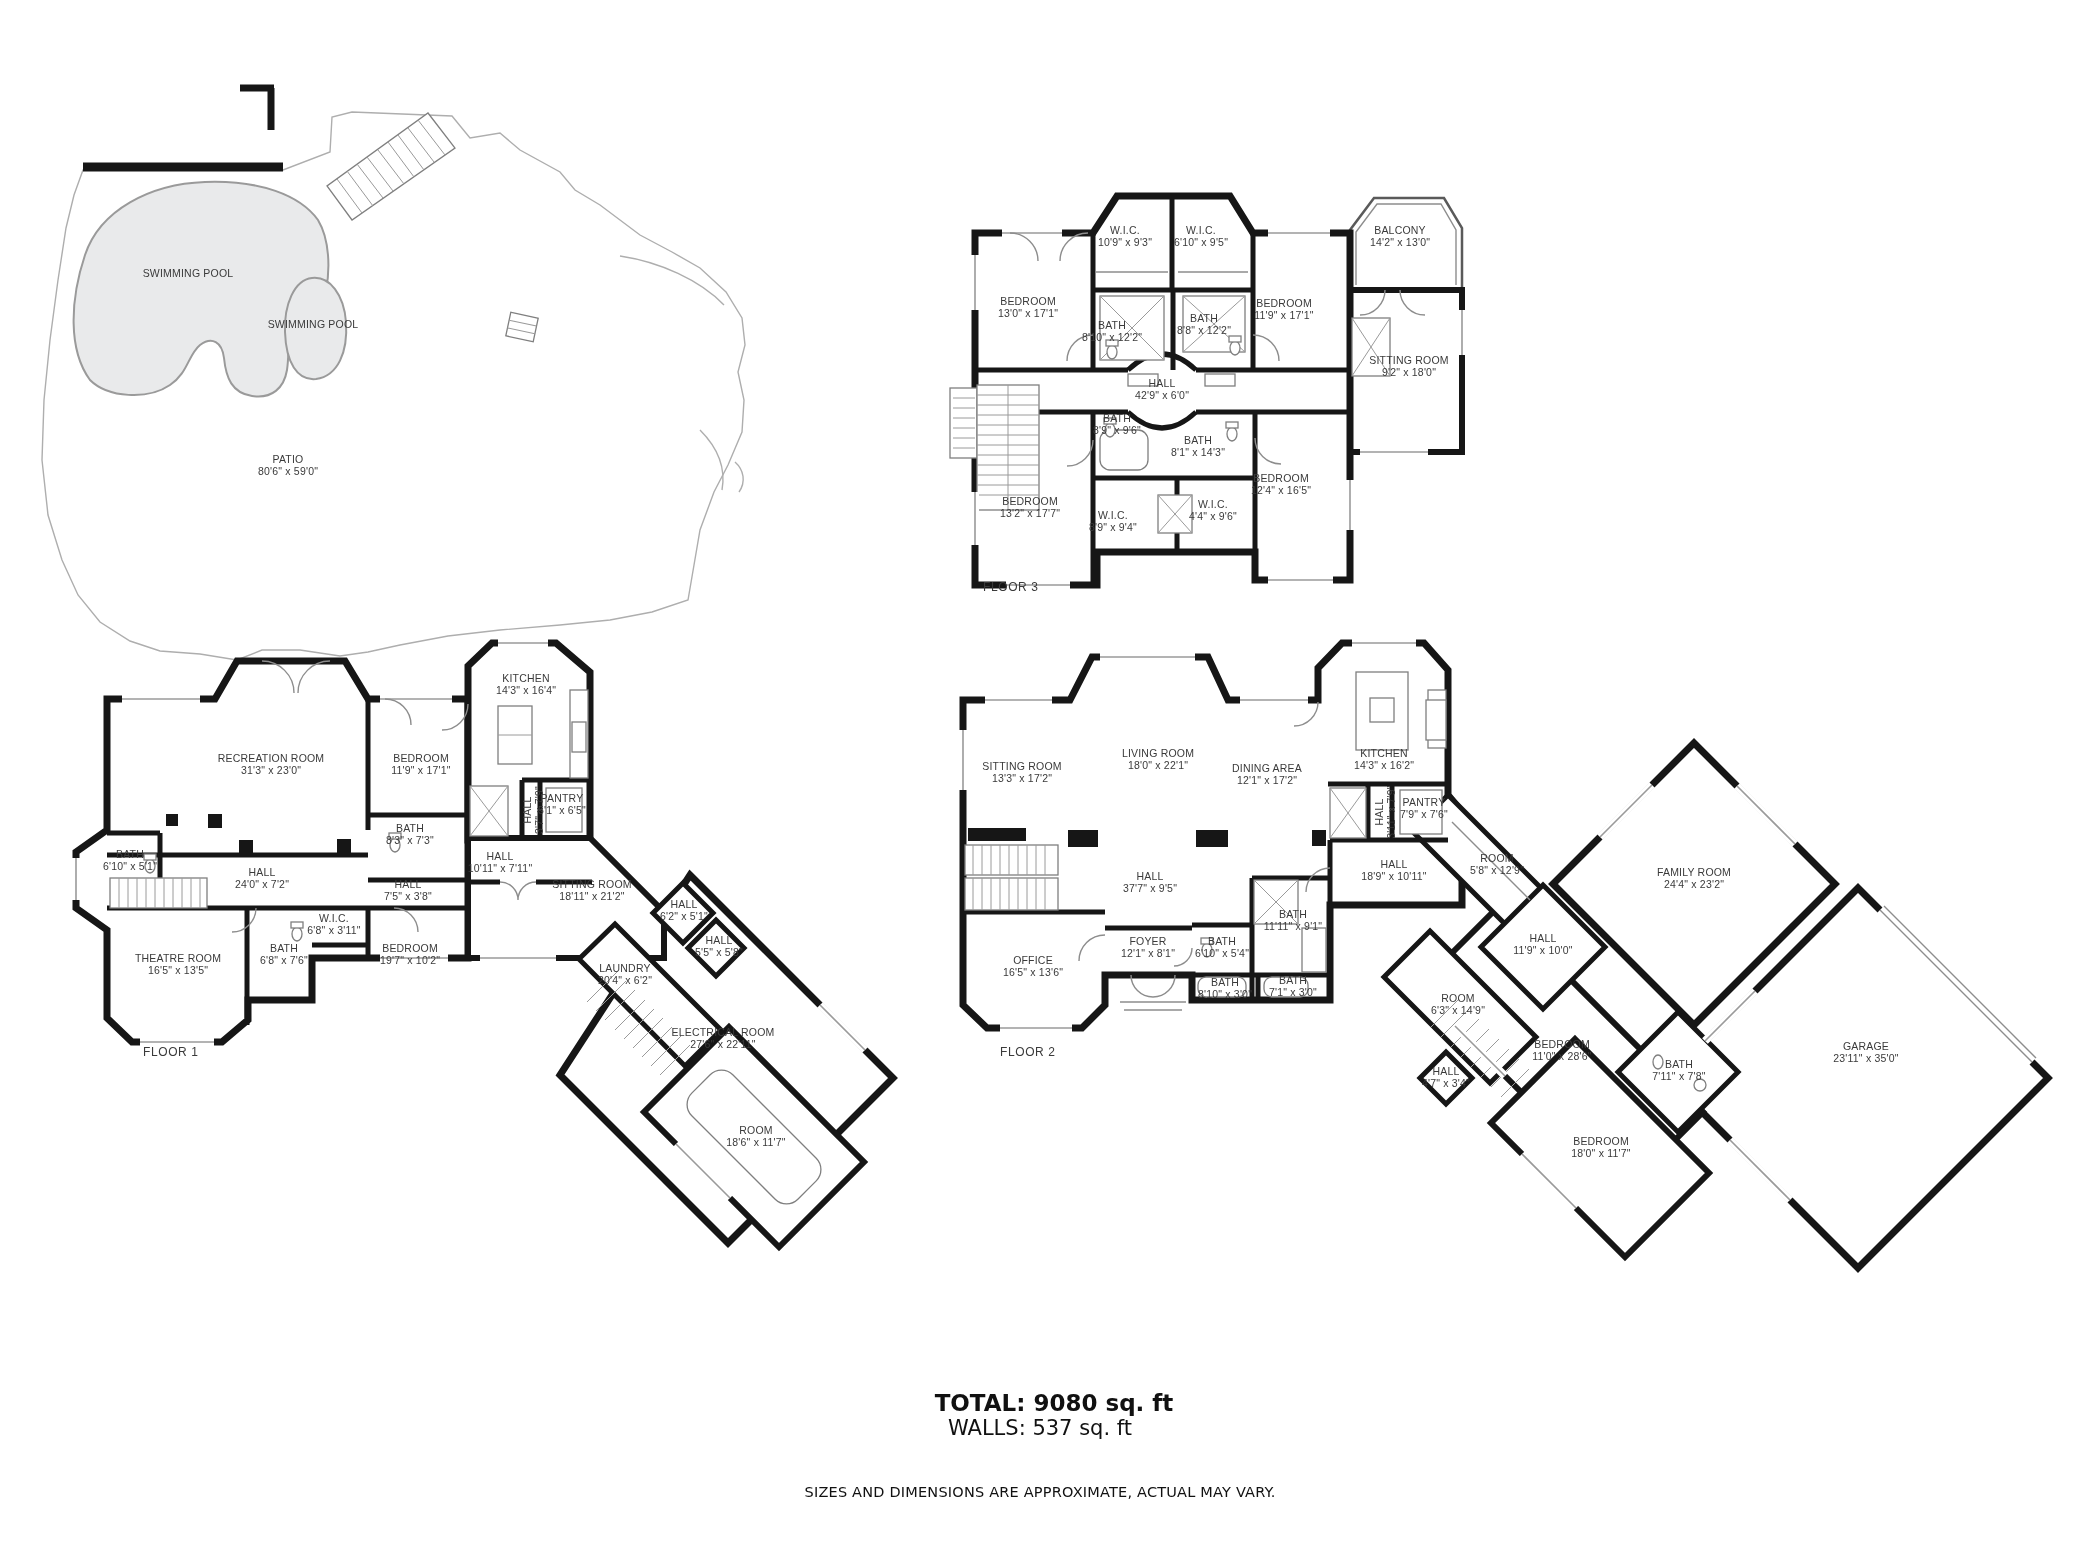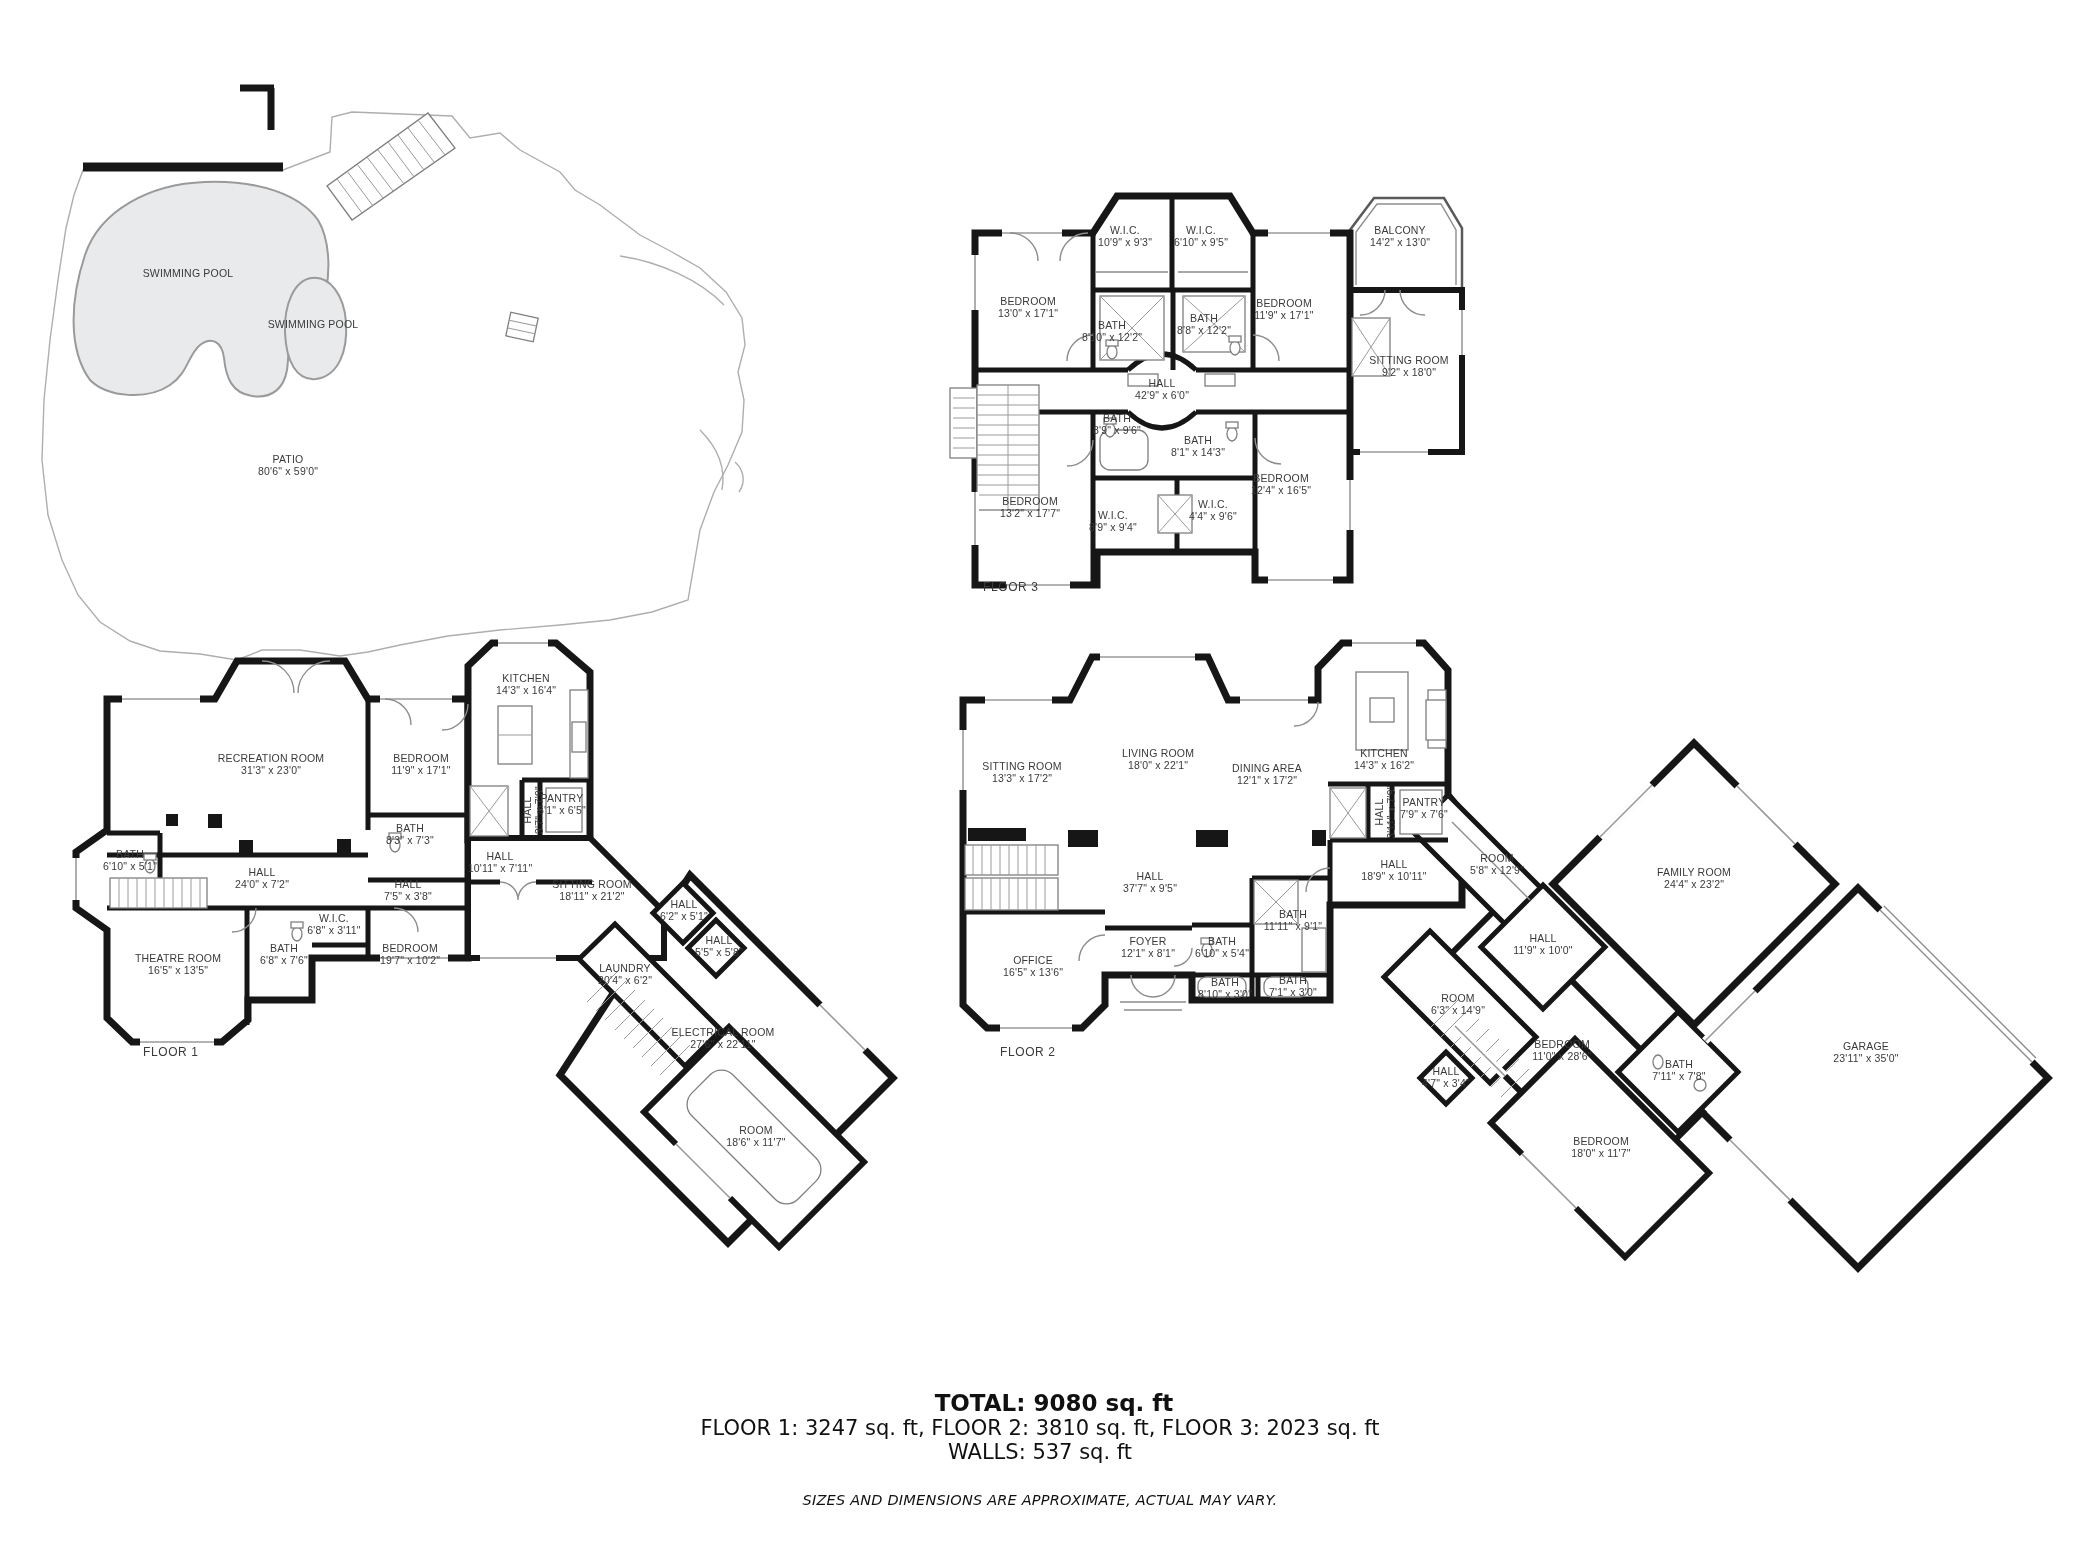--- a/index.html
+++ b/index.html
@@ -24,21 +24,21 @@
 
   .room-label{font-family:"Liberation Sans", sans-serif;font-size:10.5px;fill:#3a3a3a;
               text-anchor:middle;letter-spacing:.2px;}
   .floor-caption{font-size:12px;fill:#3a3a3a;text-anchor:start;letter-spacing:.6px;}
 
   
   .summary{position:absolute;left:0;right:0;top:1390px;text-align:center;color:#111;
            font-family:"DejaVu Sans","Liberation Sans",sans-serif;}
   .summary .total{font-size:23px;font-weight:bold;line-height:26px;padding-left:28px;}
   .summary .line{font-size:21px;line-height:24px;}
-  .summary .disclaimer{font-size:14.5px;margin-top:28px;letter-spacing:.2px;font-style:italic;}
+  .summary .disclaimer{font-size:14.5px;margin-top:44px;letter-spacing:.2px;}
 </style>
 </head>
 <body>
 
 <div class="stage">
 <svg width="2080" height="1560" viewBox="0 0 2080 1560">
 
   <g>
     <path class="thin2" d="M83,170 L283,170 L330,152 L332,117 L352,112 L452,116 L470,138 L500,133 L520,150 L560,172 L575,190 L600,205 L640,235 L672,252 L700,268 L726,292 L742,318 L745,345 L738,372 L744,400 L742,432 L728,465 L714,492 L700,530 L694,565 L688,600 L652,612 L610,620 L560,625 L500,630 L448,636 L400,645 L368,652 L340,656 L300,650 L262,650 L237,660 L200,654 L160,651 L130,641 L100,622 L78,595 L62,560 L48,515 L42,460 L44,400 L50,340 L58,280 L66,228 L74,195 Z"></path>
     <path class="pool" d="M205,182 C150,184 100,210 85,255 C70,300 68,350 90,380 C108,398 148,400 170,385 C188,373 188,355 200,345 C212,336 222,342 224,358 C226,378 232,393 252,396 C272,399 284,388 287,370 C290,350 286,330 296,316 C306,302 318,300 326,290 C330,270 330,240 318,220 C300,195 260,180 205,182 Z"></path>
@@ -305,17 +305,16 @@
           <text x="1446" y="1075" class="room-label"><tspan x="1446">HALL</tspan><tspan x="1446" dy="12">4'7" x 3'4"</tspan></text>
           <text x="1679" y="1068" class="room-label"><tspan x="1679">BATH</tspan><tspan x="1679" dy="12">7'11" x 7'8"</tspan></text>
           <text x="1601" y="1145" class="room-label"><tspan x="1601">BEDROOM</tspan><tspan x="1601" dy="12">18'0" x 11'7"</tspan></text>
           <text x="1000" y="1056" class="room-label floor-caption"><tspan x="1000">FLOOR 2</tspan></text>
         </g>
   </g>
 </svg>
 
 <div class="summary">
   <div class="total">TOTAL: 9080 sq. ft</div>
-  <div class="line">FLOOR 1: 3247 sq. ft, FLOOR 2: 3810 sq. ft, FLOOR 3: 2023 sq. ft</div>
   <div class="line">WALLS: 537 sq. ft</div>
   <div class="disclaimer">SIZES AND DIMENSIONS ARE APPROXIMATE, ACTUAL MAY VARY.</div>
 </div>
 </div>
 
 </body></html>

